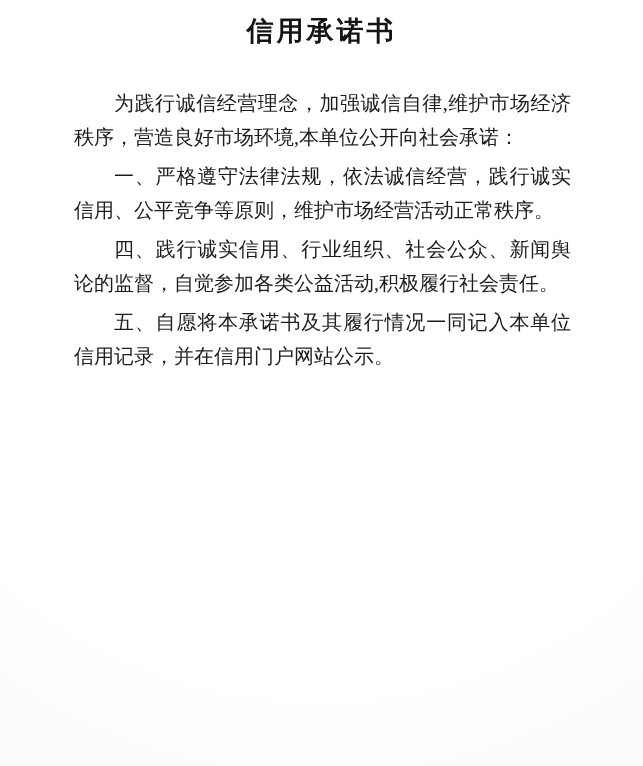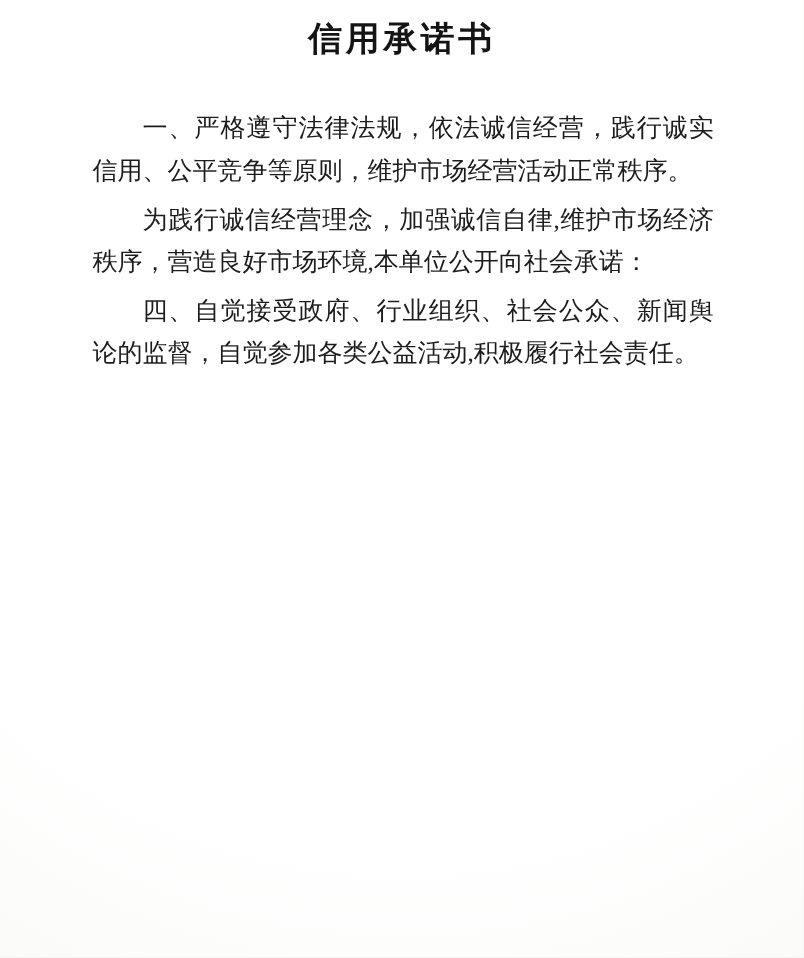--- a/index.html
+++ b/index.html
@@ -55,23 +55,24 @@
   }
 </style>
 </head>
 <body>
 
 <div class="page">
 
   <div class="doc-title">信用承诺书</div>
 
   <div class="doc-body">
+    <p>为践行诚信经营理念，加强诚信自律,维护市场经济秩序，营造良好市场环境,本单位公开向社会承诺：</p>
     <p>一、严格遵守法律法规，依法诚信经营，践行诚实信用、公平竞争等原则，维护市场经营活动正常秩序。</p>
-    <p>为践行诚信经营理念，加强诚信自律,维护市场经济秩序，营造良好市场环境,本单位公开向社会承诺：</p>
-    <p>四、自觉接受政府、行业组织、社会公众、新闻舆论的监督，自觉参加各类公益活动,积极履行社会责任。</p>
+    <p>四、践行诚实信用、行业组织、社会公众、新闻舆论的监督，自觉参加各类公益活动,积极履行社会责任。</p>
+    <p>五、自愿将本承诺书及其履行情况一同记入本单位信用记录，并在信用门户网站公示。</p>
   </div>
 
   <div class="sign-area">
 
     
     
 
     
     
 

